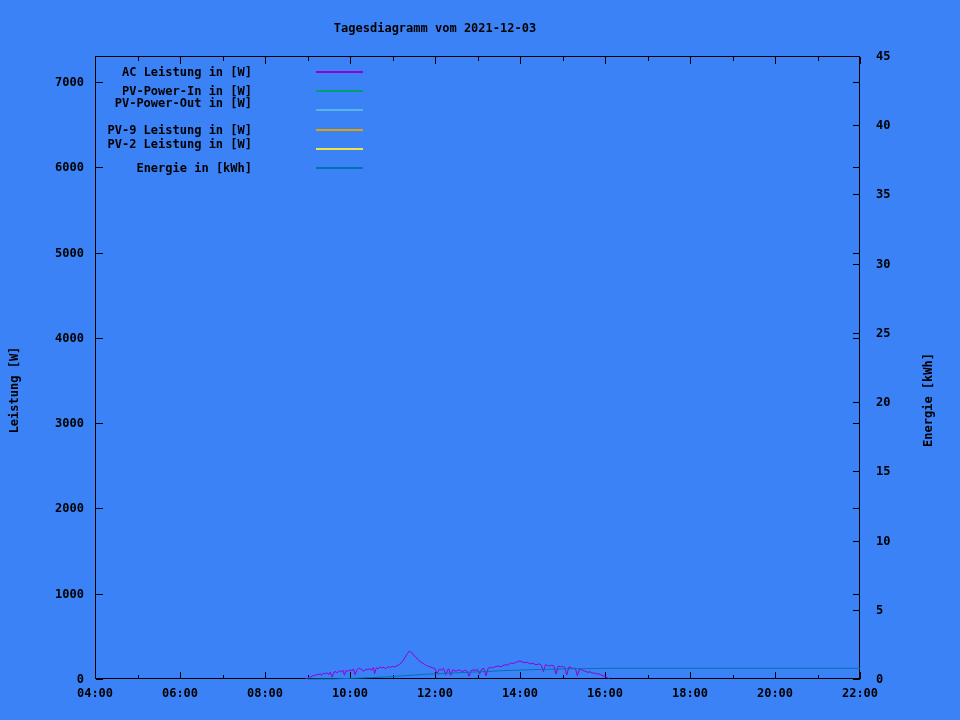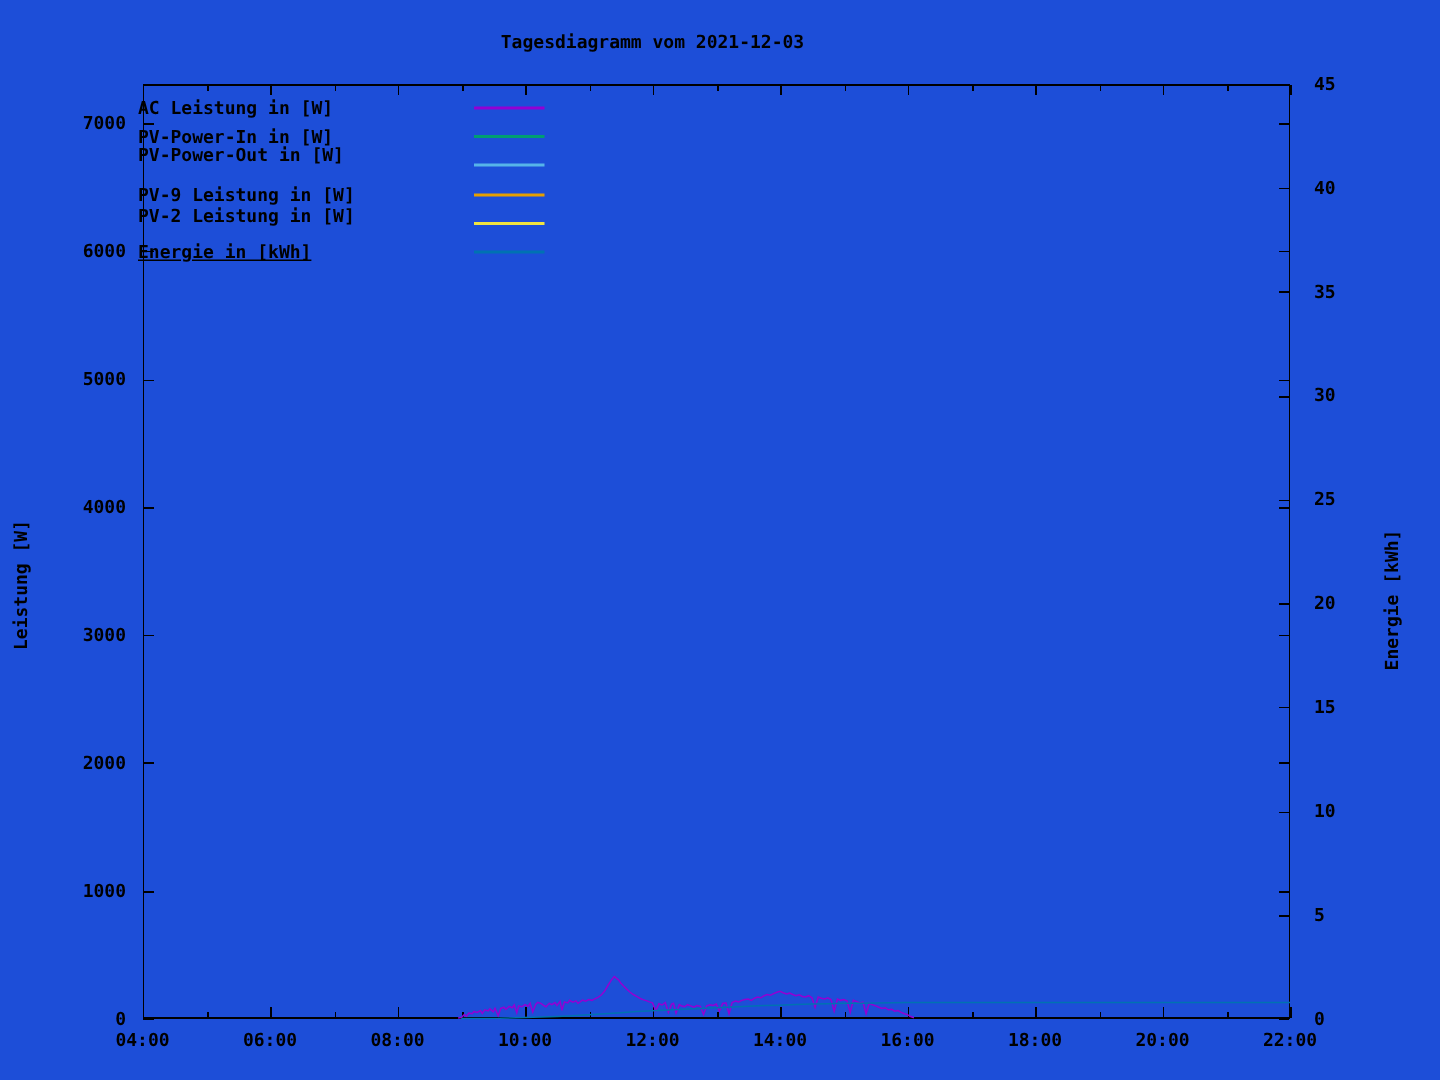--- a/index.html
+++ b/index.html
@@ -1,23 +1,23 @@
 <!DOCTYPE html>
 <html><head>
 <meta charset="utf-8">
 <style>
   html,body{margin:0;padding:0;background:#ffffff;}
-  .canvas{position:relative;width:960px;height:720px;background:#1d4ed8;overflow:hidden;
+  .canvas{position:relative;width:960px;height:720px;background:#3b82f6;overflow:hidden;
           font-family:"DejaVu Sans Mono",monospace;font-weight:bold;font-size:12px;color:#000;}
   .title{position:absolute;left:435px;top:21px;transform:translateX(-50%);white-space:nowrap;}
   .ylabel{position:absolute;left:14px;top:390px;transform:translate(-50%,-50%) rotate(-90deg);white-space:nowrap;}
   .y2label{position:absolute;left:928px;top:400px;transform:translate(-50%,-50%) rotate(-90deg);white-space:nowrap;}
   #plot{position:absolute;left:0;top:0;}
   #legend{position:absolute;left:0;top:0;width:960px;height:720px;pointer-events:none;}
-  .legend-label{position:absolute;left:92px;width:160px;text-align:left;height:16px;line-height:16px;white-space:nowrap;}
+  .legend-label{position:absolute;left:92px;width:160px;text-align:right;height:16px;line-height:16px;white-space:nowrap;}
   .legend-line{position:absolute;left:316px;width:47px;height:2px;}
   svg text{font-family:"DejaVu Sans Mono",monospace;font-weight:bold;font-size:12px;fill:#000;}
 </style>
 </head>
 <body>
 
 <div class="canvas">
   <div class="title">Tagesdiagramm vom 2021-12-03</div>
   <div class="ylabel">Leistung [W]</div>
   <div class="y2label">Energie [kWh]</div>
@@ -122,16 +122,16 @@
       <div class="legend-label" style="top: 63.5px;">AC Leistung in [W]</div>
       <div class="legend-line" style="top: 70.5px; background: rgb(148, 0, 211);"></div>
       <div class="legend-label" style="top: 82.85px;">PV-Power-In in [W]</div>
       <div class="legend-line" style="top: 89.85px; background: rgb(0, 158, 115);"></div>
       <div class="legend-label" style="top: 95px;">PV-Power-Out in [W]</div>
       <div class="legend-line" style="top: 109.2px; background: rgb(86, 180, 233);"></div>
       <div class="legend-label" style="top: 121.55px;">PV-9 Leistung in [W]</div>
       <div class="legend-line" style="top: 128.55px; background: rgb(230, 159, 0);"></div>
       <div class="legend-label" style="top: 136px;">PV-2 Leistung in [W]</div>
       <div class="legend-line" style="top: 147.9px; background: rgb(240, 228, 66);"></div>
-      <div class="legend-label" style="top: 160.25px; text-decoration: underline;">Energie in [kWh]</div>
+      <div class="legend-label" style="top: 160.25px;">Energie in [kWh]</div>
       <div class="legend-line" style="top: 167.25px; background: rgb(0, 114, 178);"></div>
     </div>
 </div>
 
 </body></html>

